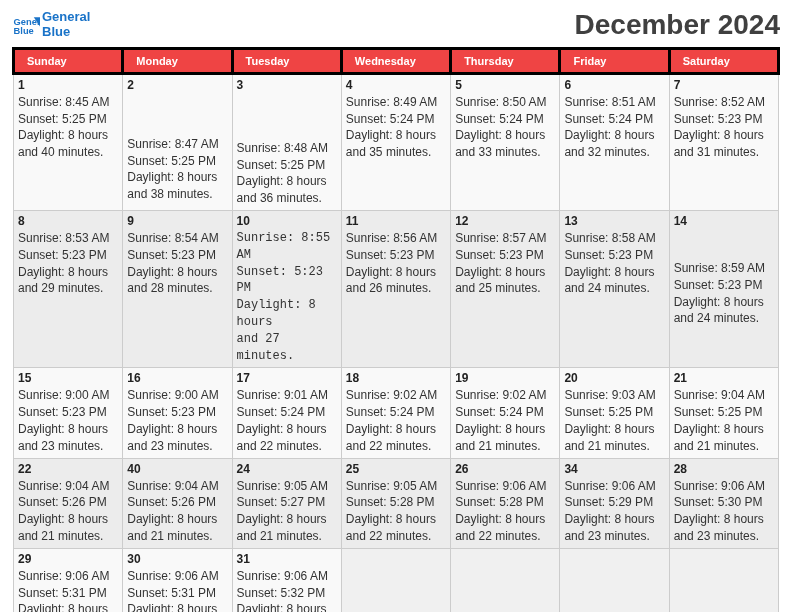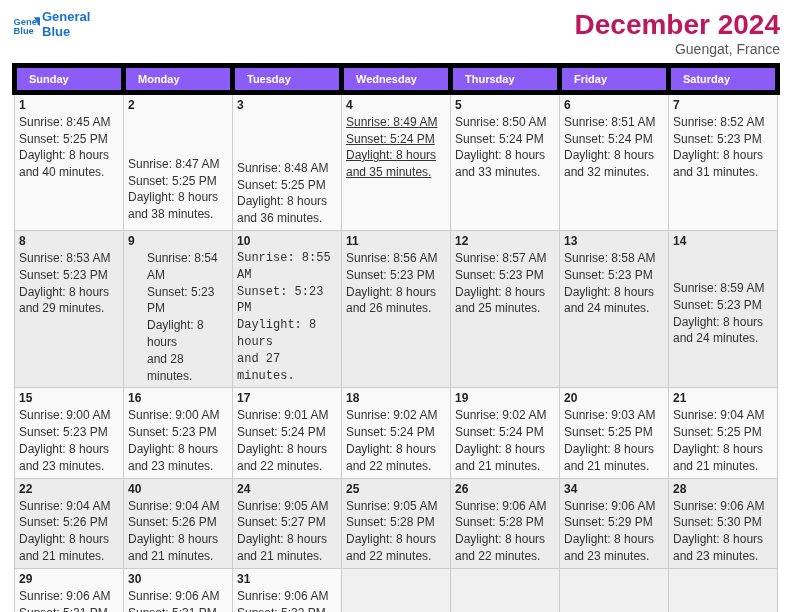--- a/index.html
+++ b/index.html
@@ -30,40 +30,40 @@
     .logo-icon {
       width: 28px;
       height: 28px;
     }
     .title-block {
       text-align: right;
     }
     .month-title {
       font-size: 28px;
       font-weight: bold;
-      color: #be185d;
+      color: #404040;
       line-height: 1.1;
     }
     .location {
       font-size: 14px;
       color: #555;
     }
     table {
       width: 100%;
       border-collapse: collapse;
       font-size: 9.5px;
     }
     thead th {
-      background: #8b5cf6;
+      background: #ef4444;
       color: #fff;
       font-size: 11px;
       font-weight: bold;
       padding: 5px 12px;
       text-align: left;
-      border: 5px solid #000000;
+      border: 3px solid #000000;
     }
     tbody td {
       border: 1px solid #ccc;
       vertical-align: top;
       padding: 3px 4px;
       width: calc(100% / 7);
       height: 78px;
     }
     tbody tr:nth-child(odd) td {
       background: #f9f9f9;
@@ -98,21 +98,20 @@
         <text x="2" y="30" font-size="12" font-weight="bold" fill="#1a73c8">Blue</text>
         <polygon points="28,8 36,8 36,20" fill="#1a73c8"></polygon>
       </svg>
       <div style="display:flex;flex-direction:column;align-items:flex-start;">
         <span style="font-size:13px;font-weight:bold;color:#1a73c8;line-height:1.15;">General</span>
         <span style="font-size:13px;font-weight:bold;color:#1a73c8;line-height:1.15;">Blue</span>
       </div>
     </div>
     <div class="title-block">
       <div class="month-title">December 2024</div>
-      <div class="location">Guengat, France</div>
     </div>
   </div>
 
   <table>
     <thead>
       <tr>
       <th>Sunday</th>
           <th>Monday</th>
           <th>Tuesday</th>
           <th>Wednesday</th>
@@ -139,21 +138,21 @@
           </td>
           <td>
             <span class="day-num">3</span>
             <div class="day-info" style="white-space: pre-line; margin-top: 48px;">Sunrise: 8:48 AM
 Sunset: 5:25 PM
 Daylight: 8 hours
 and 36 minutes.</div>
           </td>
           <td>
             <span class="day-num">4</span>
-            <div class="day-info" style="white-space: pre-line; text-decoration: underline;">Sunrise: 8:49 AM
+            <div class="day-info" style="white-space: pre-line;">Sunrise: 8:49 AM
 Sunset: 5:24 PM
 Daylight: 8 hours
 and 35 minutes.</div>
           </td>
           <td>
             <span class="day-num">5</span>
             <div class="day-info" style="white-space: pre-line;">Sunrise: 8:50 AM
 Sunset: 5:24 PM
 Daylight: 8 hours
 and 33 minutes.</div>
@@ -176,21 +175,21 @@
         <tr>
           <td>
             <span class="day-num">8</span>
             <div class="day-info" style="white-space: pre-line;">Sunrise: 8:53 AM
 Sunset: 5:23 PM
 Daylight: 8 hours
 and 29 minutes.</div>
           </td>
           <td>
             <span class="day-num">9</span>
-            <div class="day-info" style="white-space: pre-line; margin-left: 19px;">Sunrise: 8:54 AM
+            <div class="day-info" style="white-space: pre-line;">Sunrise: 8:54 AM
 Sunset: 5:23 PM
 Daylight: 8 hours
 and 28 minutes.</div>
           </td>
           <td>
             <span class="day-num">10</span>
             <div class="day-info" style="white-space: pre-line; font-family: Liberation Mono, monospace;">Sunrise: 8:55 AM
 Sunset: 5:23 PM
 Daylight: 8 hours
 and 27 minutes.</div>

